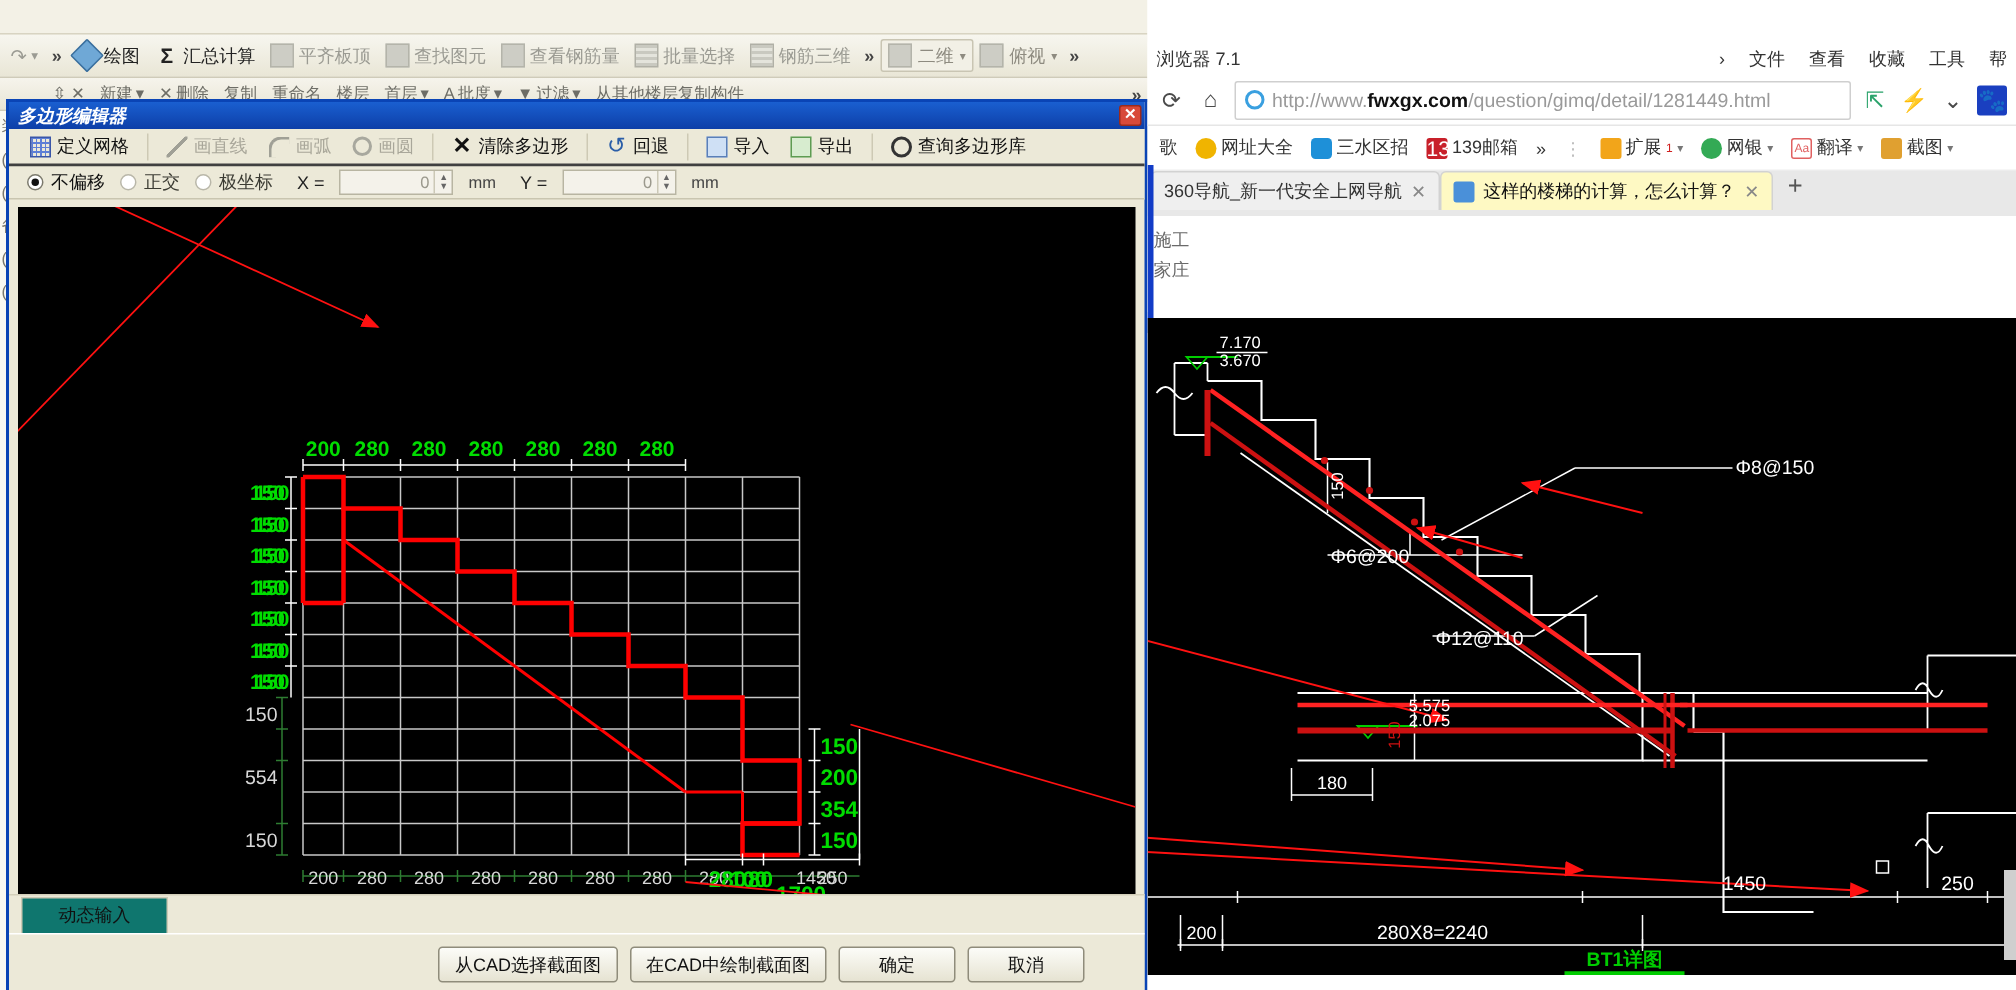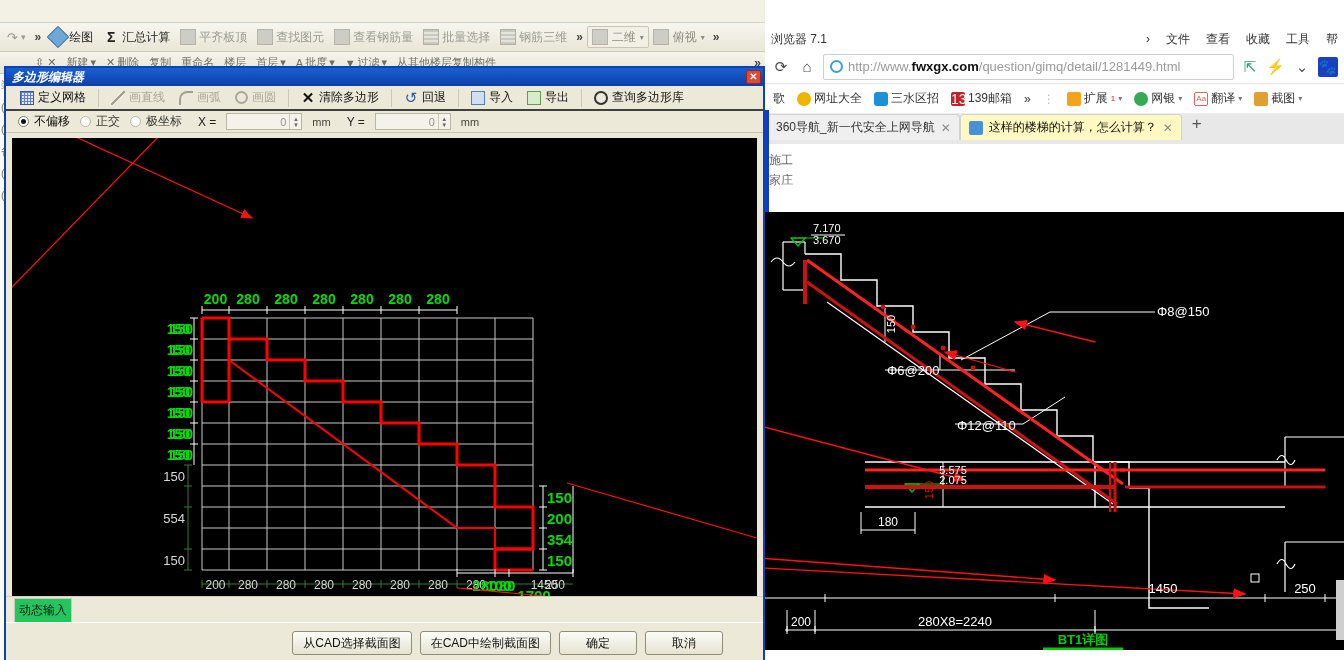--- a/index.html
+++ b/index.html
@@ -150,22 +150,22 @@
     background: #000; overflow: hidden;
   }
   #cad-svg { display:block; }
 
   .dlg-statusbar {
     position:absolute; left:0; bottom:38px; width:757px; height:26px;
     background:#ece9d8; border-top:1px solid #d3cfba;
     display:flex; align-items:center;
   }
   .status-tab {
-    font-size:12px; color:#111; padding: 3px 4px; margin-left:8px;
-    background:#22c55e; border:1px solid #cdc9b4; border-bottom:none;
+    font-size:12px; color:#111; padding: 3px 24px; margin-left:8px;
+    background:#0f766e; border:1px solid #cdc9b4; border-bottom:none;
   }
   .dlg-buttons {
     position:absolute; left:0; bottom:0; width:757px; height:38px;
     background:#ece9d8; border-top:1px solid #fff;
     display:flex; align-items:flex-start; justify-content:flex-end;
     gap:8px; padding: 8px 40px 0 0;
   }
   .dbtn {
     height:24px; min-width:70px; padding:0 10px;
     background:linear-gradient(#fcfcf8,#e6e3d2);

